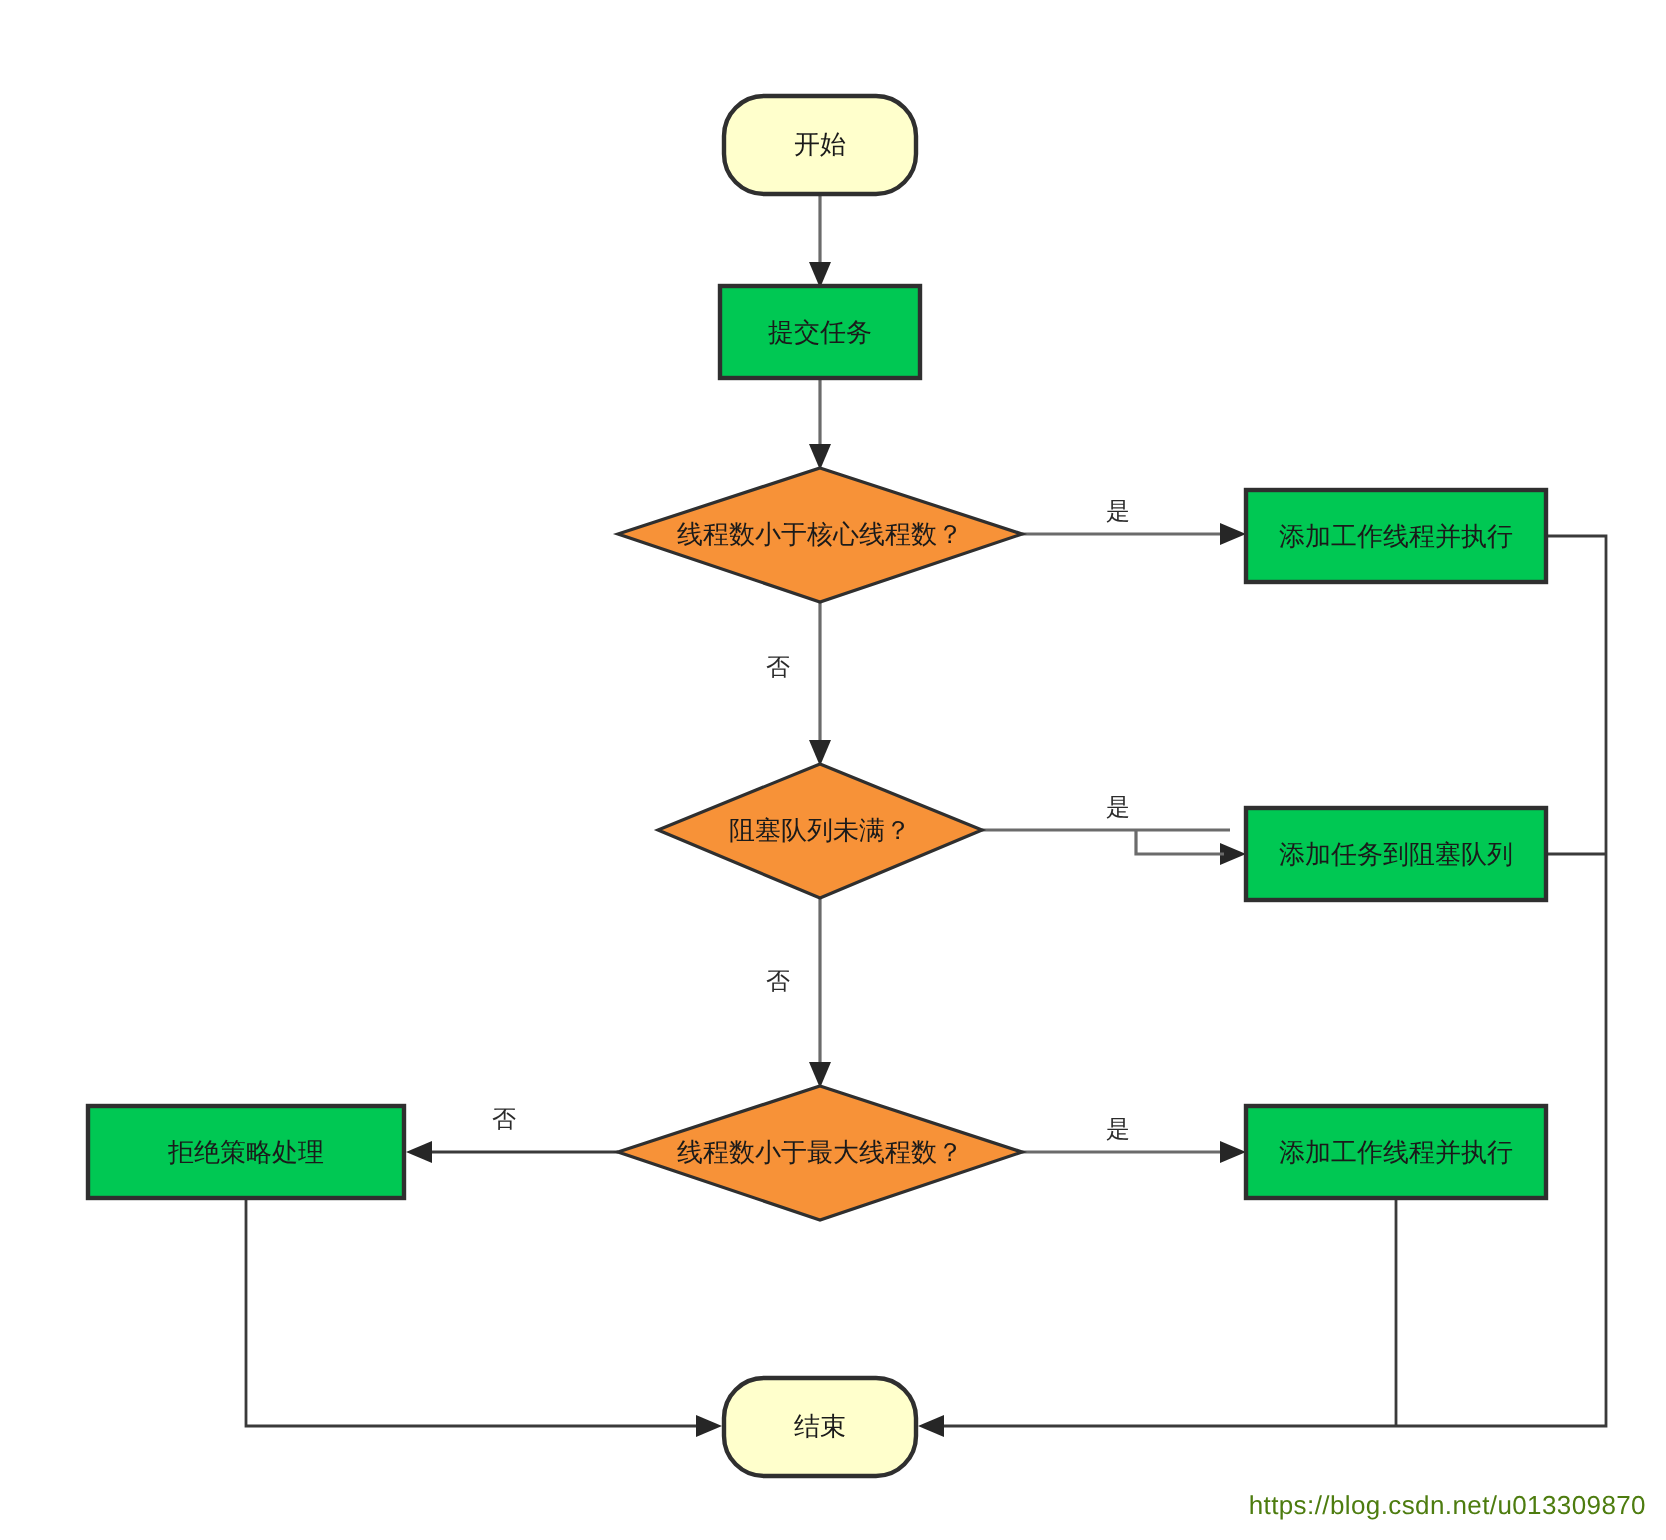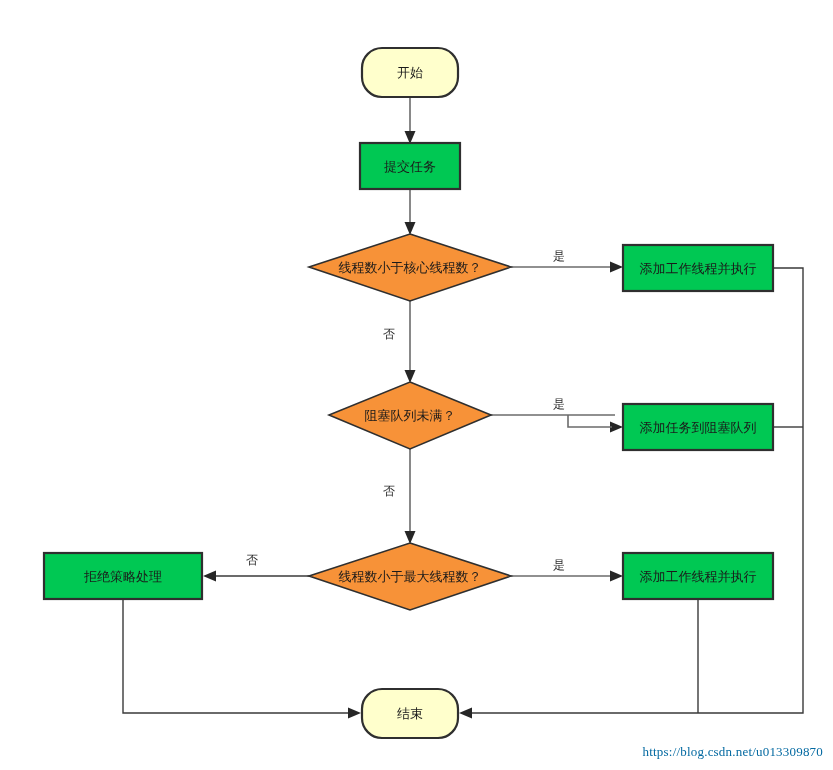--- a/index.html
+++ b/index.html
@@ -66,23 +66,23 @@
     fill: none;
   }
   .arrow-head {
     fill: #262626;
     stroke: none;
   }
   .watermark {
     position: absolute;
     right: 10px;
     bottom: 10px;
-    font-family: Liberation Serif, serif;
+    font-family: Liberation Sans, sans-serif;
     font-size: 13px;
-    color: #0369a1;
+    color: #4d7c0f;
     letter-spacing: 0.2px;
     user-select: none;
   }
 </style>
 </head>
 <body>
 
 <div id="flow-root">
 
   <svg id="flowchart" viewBox="0 0 833 770">

